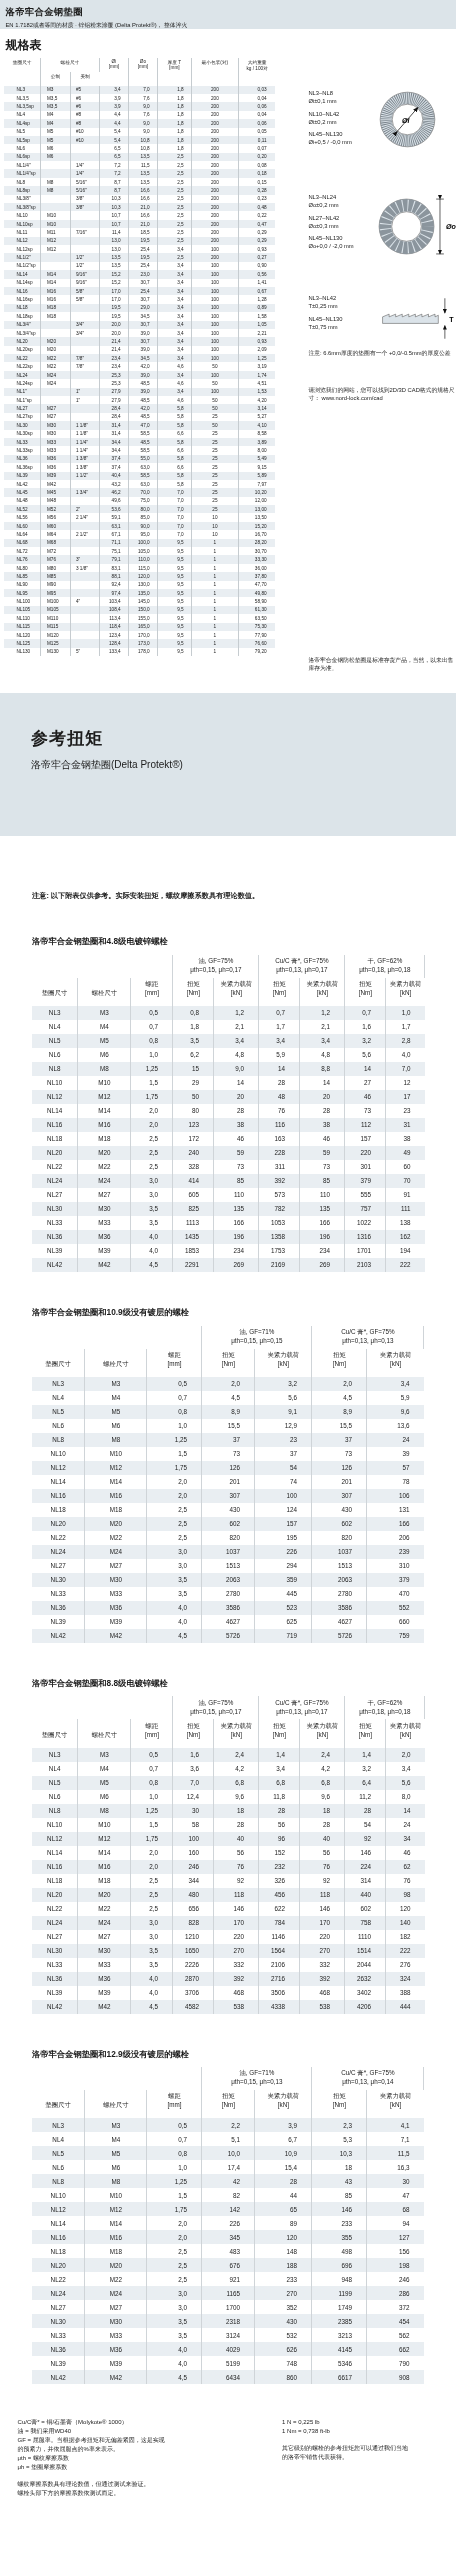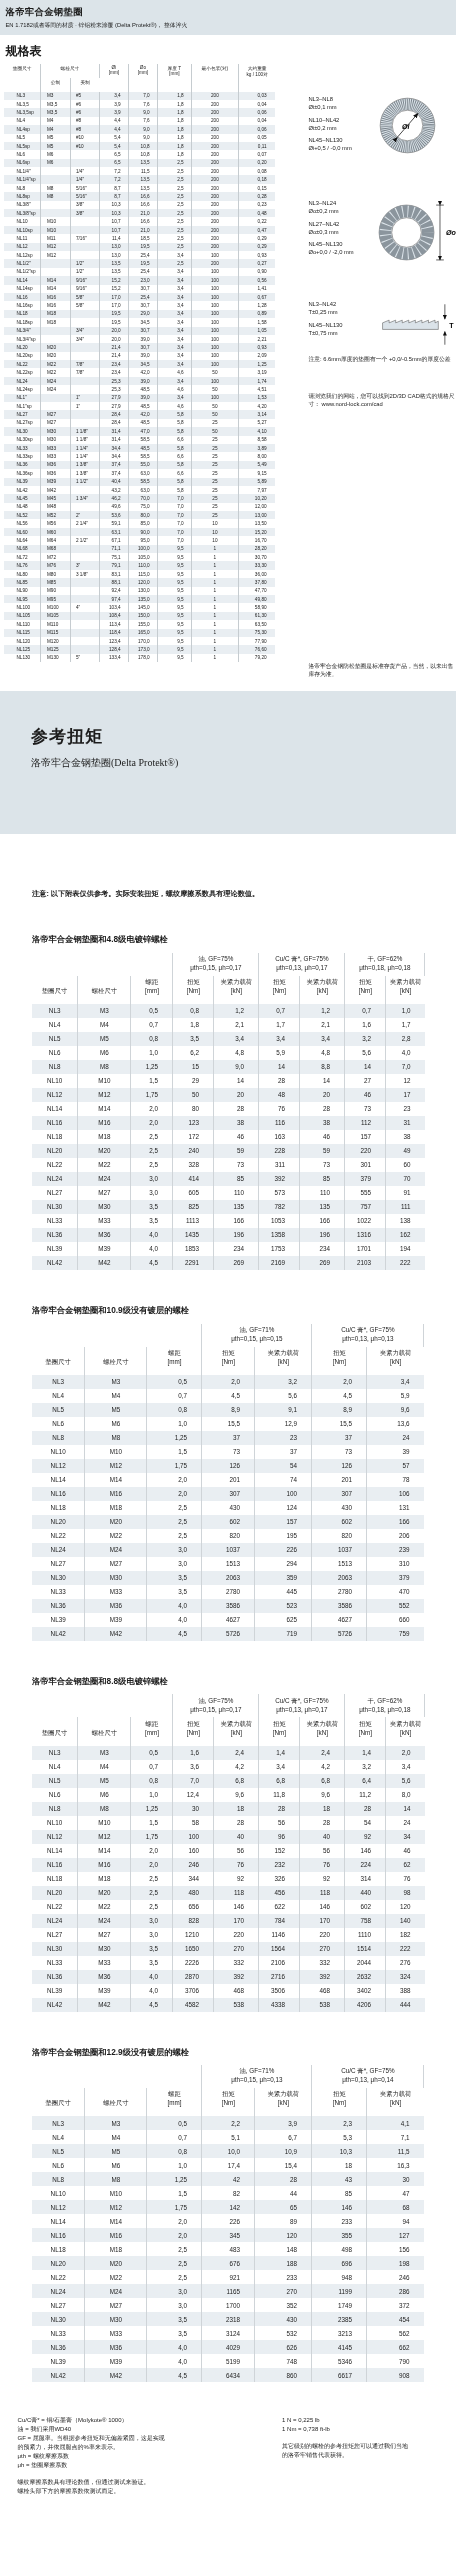--- a/index.html
+++ b/index.html
@@ -4,21 +4,21 @@
 <style>
   html,body{margin:0;padding:0;}
   body{
     width:457px;height:2576px;position:relative;background:#ffffff;
     font-family:"Liberation Sans","DejaVu Sans",sans-serif;color:#1c1c1c;
     -webkit-font-smoothing:antialiased;overflow:hidden;box-sizing:border-box;
   }
   *{box-sizing:border-box;}
 
   
-  .band{height:35px;background:#dce4e9;padding:6px 0 0 5.5px;}
+  .band{height:29px;background:#dce4e9;padding:6px 0 0 5.5px;}
   .band h1{margin:0;font-size:9.4px;font-weight:bold;letter-spacing:0.3px;}
   .band .sub{margin-top:2.2px;font-size:5.8px;color:#222;}
 
   
   .spec{padding:7.7px 0 0 4.4px;}
   .spec h2{font-size:12px;margin:0 0 4.4px 1.1px;font-weight:bold;}
   .spec-wrap{position:relative;height:610px;}
 
   table.spec-table{border-collapse:collapse;table-layout:fixed;width:271px;font-size:4.7px;}
   .spec-table col.c1{width:36px}.spec-table col.c2{width:30px}.spec-table col.c3{width:29px}
@@ -46,21 +46,21 @@
   .anno .txt .line:nth-child(even){margin-bottom:5px;}
   .anno .art{flex:none;}
   .a-inner{top:31px;}
   .a-outer{top:135px;}
   .a-thick{top:236px;}
   .p-note{position:absolute;left:0;top:285px;width:148px;}
   .p-cad{position:absolute;left:0;top:322px;width:148px;}
   .p-stock{position:absolute;left:0;top:592px;width:148px;}
 
   
-  .banner{margin-top:17px;height:143px;background:#dce4e9;padding:34px 0 0 31px;font-family:Liberation Serif, serif;}
+  .banner{margin-top:25px;height:143px;background:#dce4e9;padding:34px 0 0 31px;}
   .banner h2{margin:0;font-size:17px;font-weight:bold;letter-spacing:1.1px;}
   .banner .bsub{margin-top:7.7px;font-size:10px;}
 
   .note{margin:55px 0 0 32px;font-size:7.2px;font-weight:bold;}
 
   
   .tblock{margin-top:35px;margin-left:26.4px;}
   .tblock h3{margin:0 0 7.7px 5.5px;font-size:8.3px;font-weight:bold;}
   table.ttable{border-collapse:collapse;table-layout:fixed;width:392px;margin-left:5.5px;font-size:6.3px;}
   .ttable th{font-weight:normal;font-size:6.3px;vertical-align:bottom;padding:1.1px 1.7px;}

